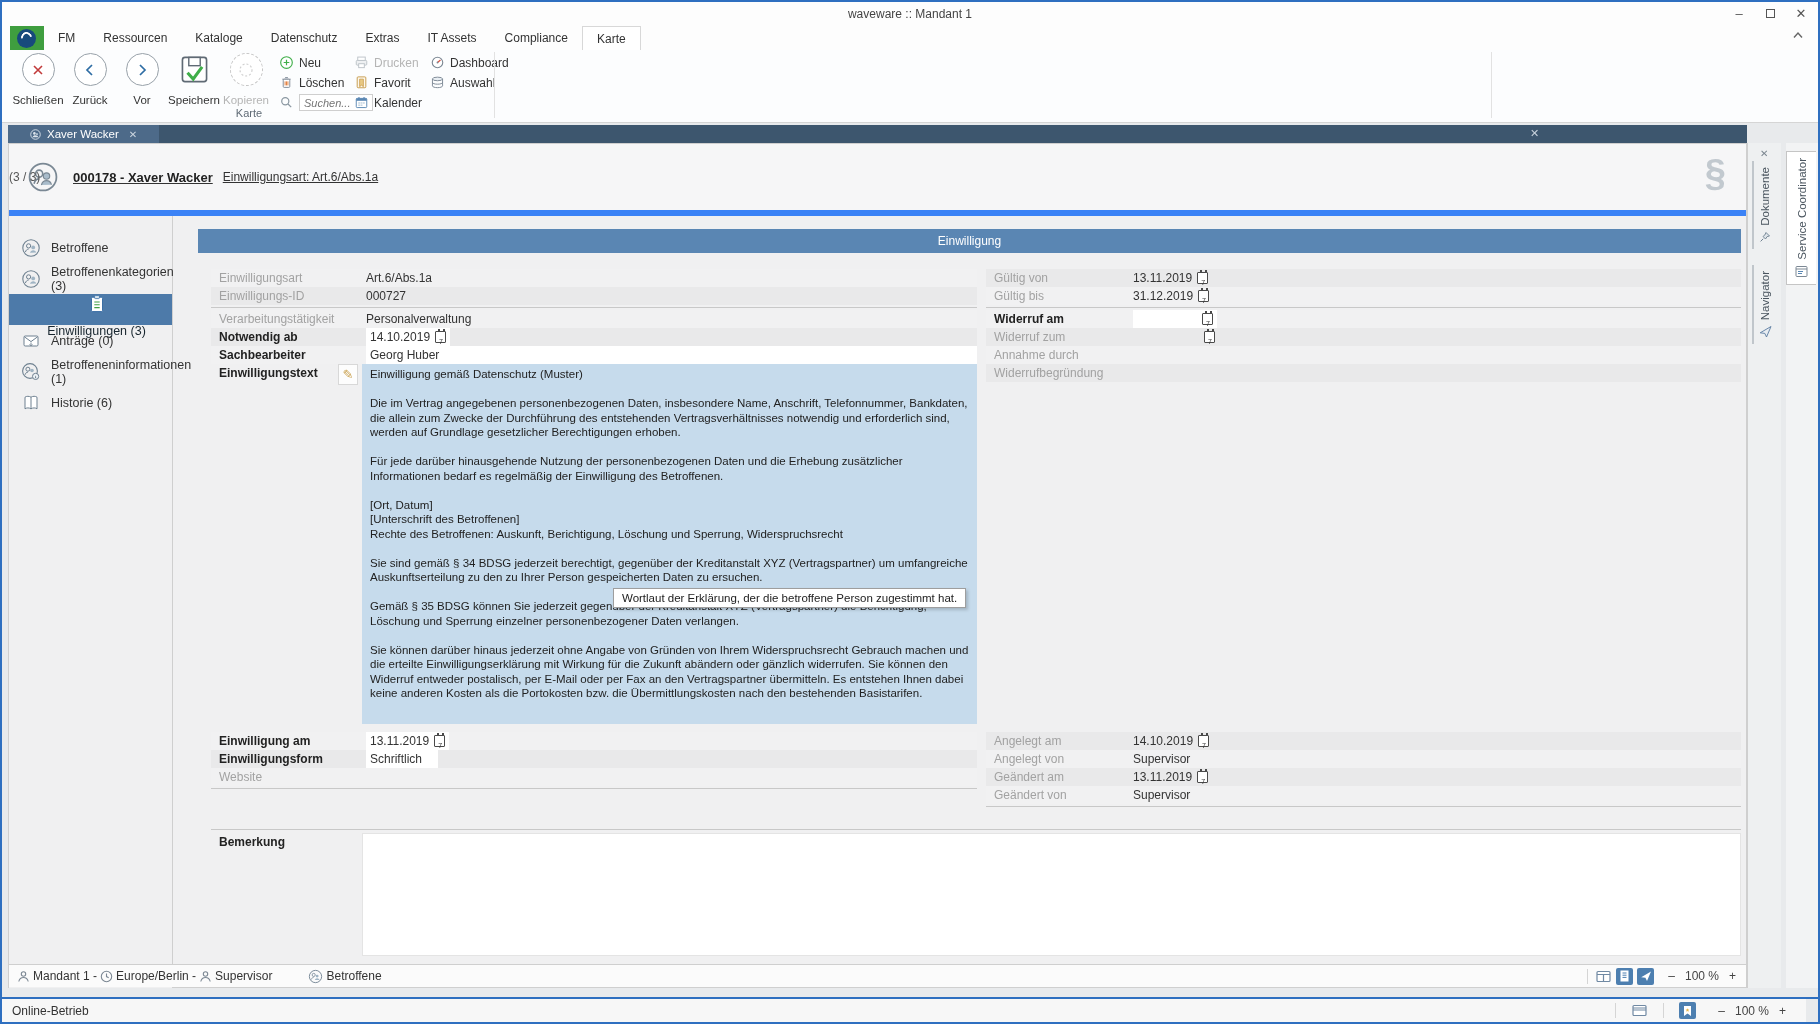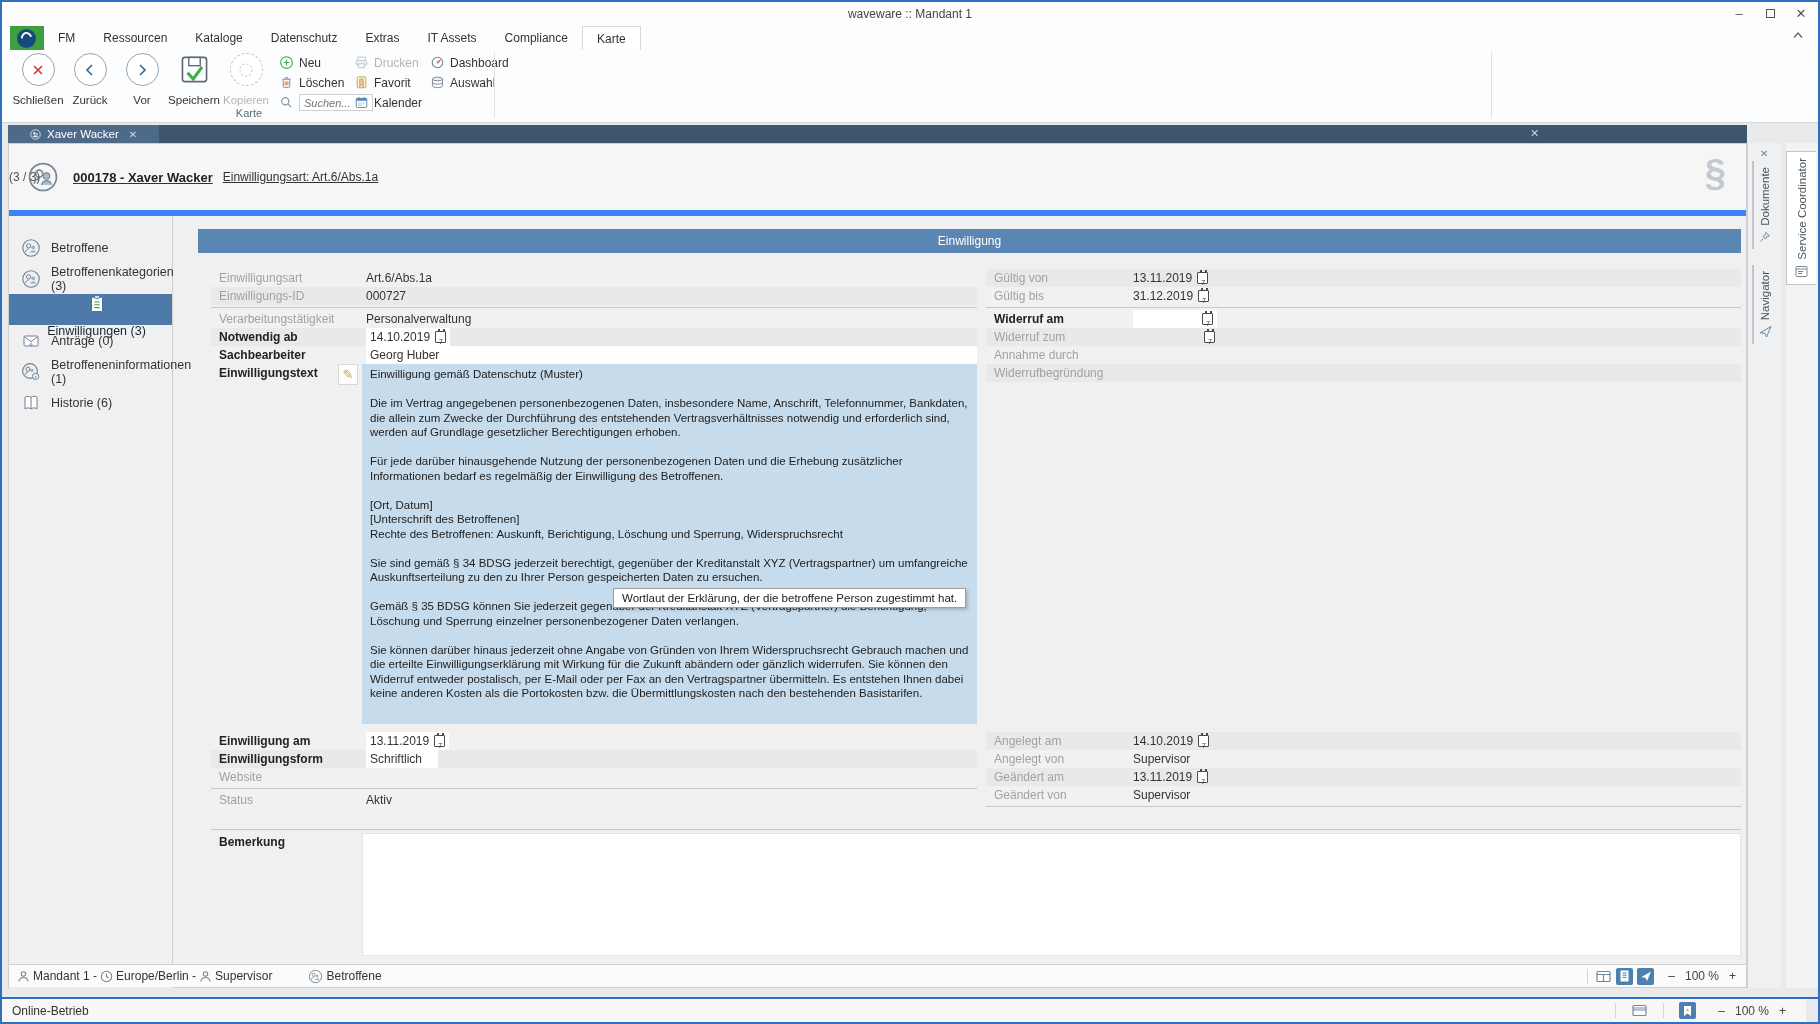--- a/index.html
+++ b/index.html
@@ -468,24 +468,20 @@
             <span class="inputbox" style="width:72px;">
               <span>Schriftlich</span>
             </span>
           </span>
       </div>
       <div class="frow shadeA">
         <span class="lbl">Website</span>
         <span class="val"></span>
       </div>
       <div class="fsep"></div>
-      <div class="frow shadeA">
-        <span class="lbl">Status</span>
-        <span class="val">Aktiv</span>
-      </div>
     </div>
 
     <div class="half" style="left:977px;top:588px;width:755px;">
       <div class="frow shadeB">
         <span class="lbl" style="width:143px;">Angelegt am</span>
         <span class="val">
             <span>14.10.2019</span>
             <span class="cal"></span>
           </span>
       </div>

